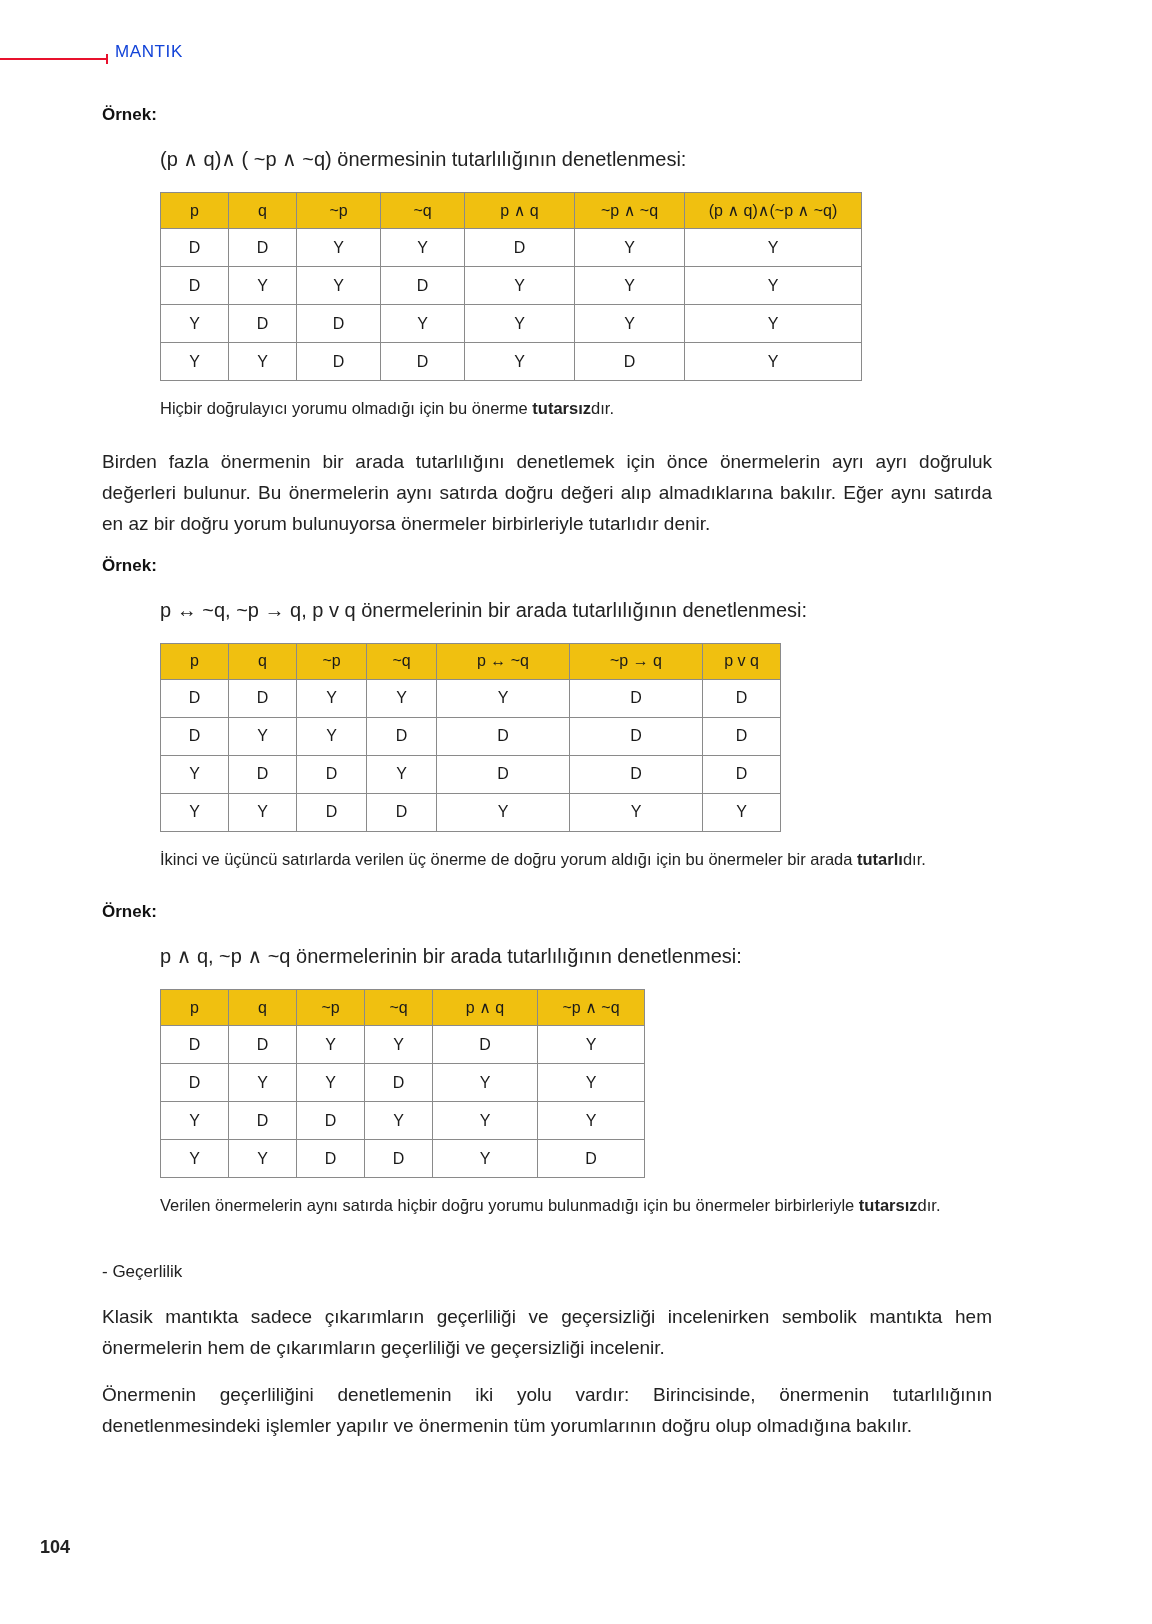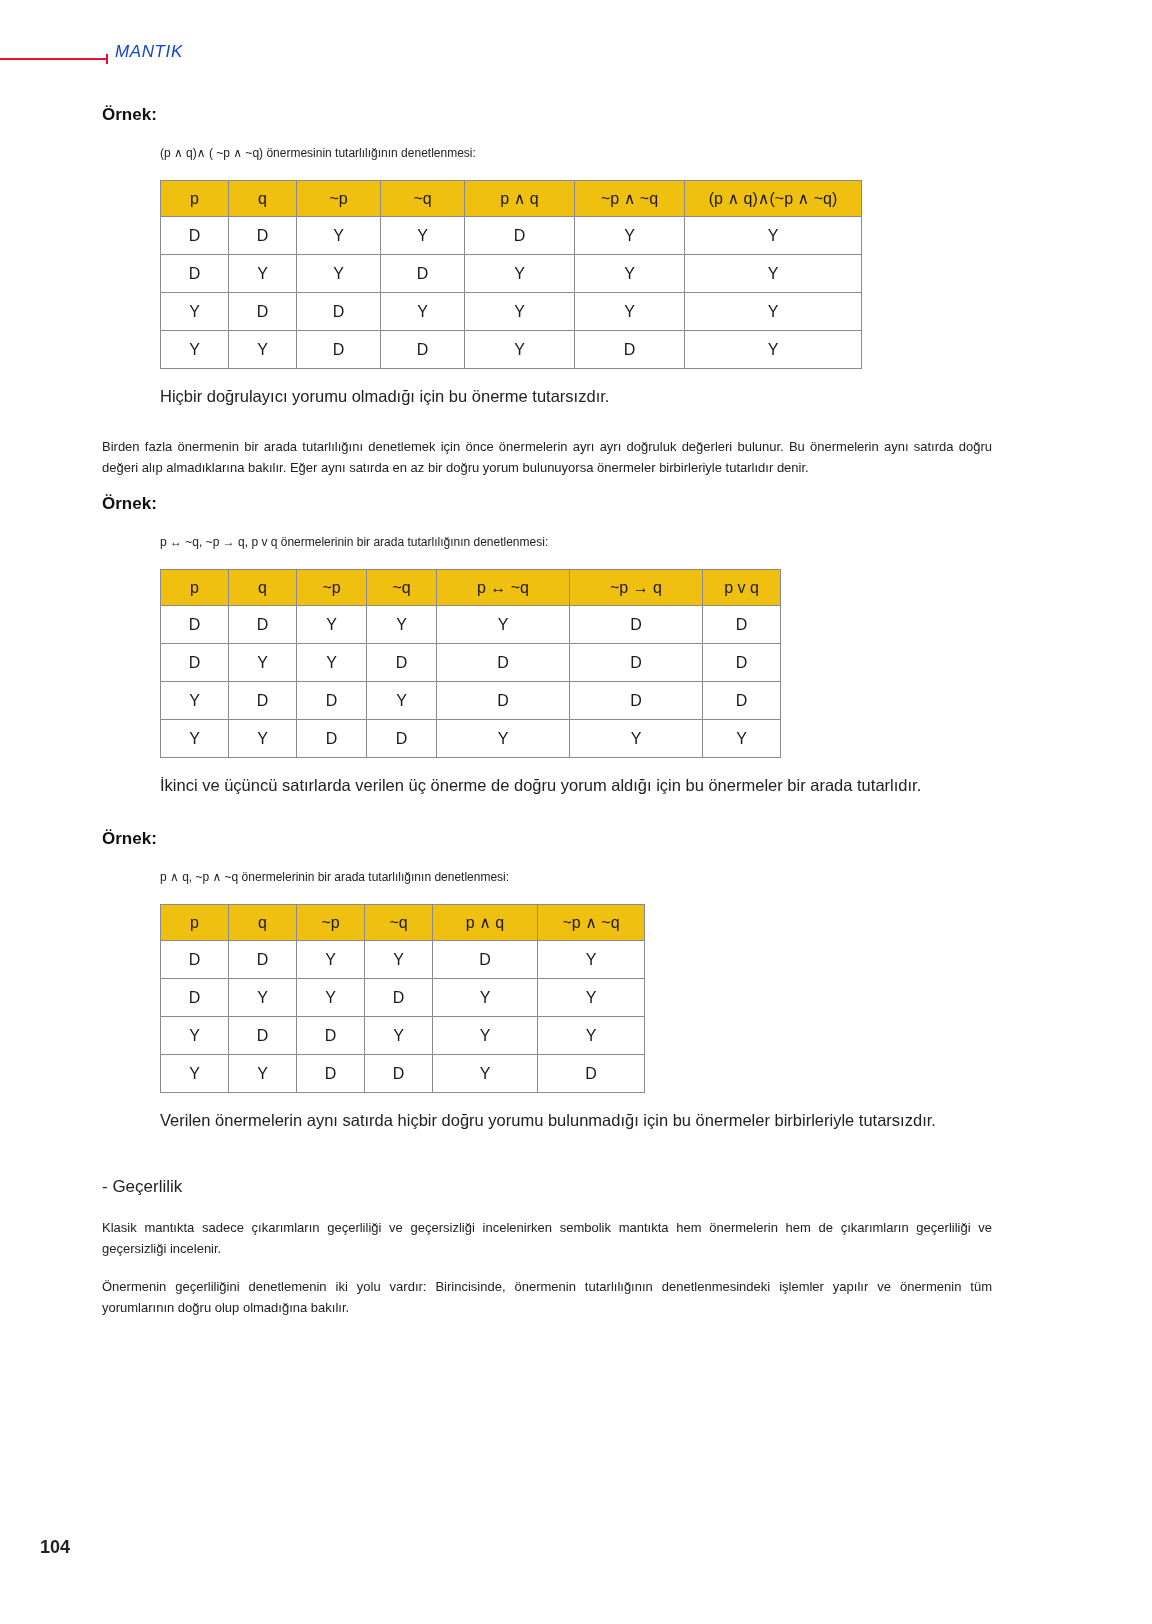--- a/index.html
+++ b/index.html
@@ -42,21 +42,20 @@
     background: #e8112d;
   }
   .header-title {
     position: absolute;
     left: 115px;
     top: 0;
     font-size: 17px;
     letter-spacing: 0.6px;
     font-weight: 400;
     color: #1243d8;
-    font-style: italic;
   }
 
   
   .content {
     position: absolute;
     left: 102px;
     top: 105px;
     width: 890px;
   }
 
@@ -66,41 +65,41 @@
     margin: 0 0 20px 0;
     color: #111;
   }
   .ornek.gap-top { margin-top: 30px; }
 
   .indented {
     margin-left: 58px;
   }
 
   .prop-line {
-    font-size: 12px;
+    font-size: 20px;
     line-height: 1.45;
     margin: 0 0 18px 0;
     color: #222;
   }
 
   .body-par {
-    font-size: 13px;
+    font-size: 19px;
     line-height: 1.62;
     margin: 4px 0 16px 0;
     text-align: justify;
     color: #222;
   }
 
   .note {
     font-size: 16.5px;
     line-height: 1.6;
     margin: 14px 0 0 0;
     color: #222;
   }
-  .note b { font-weight: normal; text-align: center; }
+  .note b { font-weight: bold; text-align: center; }
 
   
   table.truth {
     border-collapse: collapse;
     margin: 0;
     table-layout: fixed;
   }
   table.truth th, table.truth td {
     border: 1px solid #8a8a8a;
     text-align: center;

